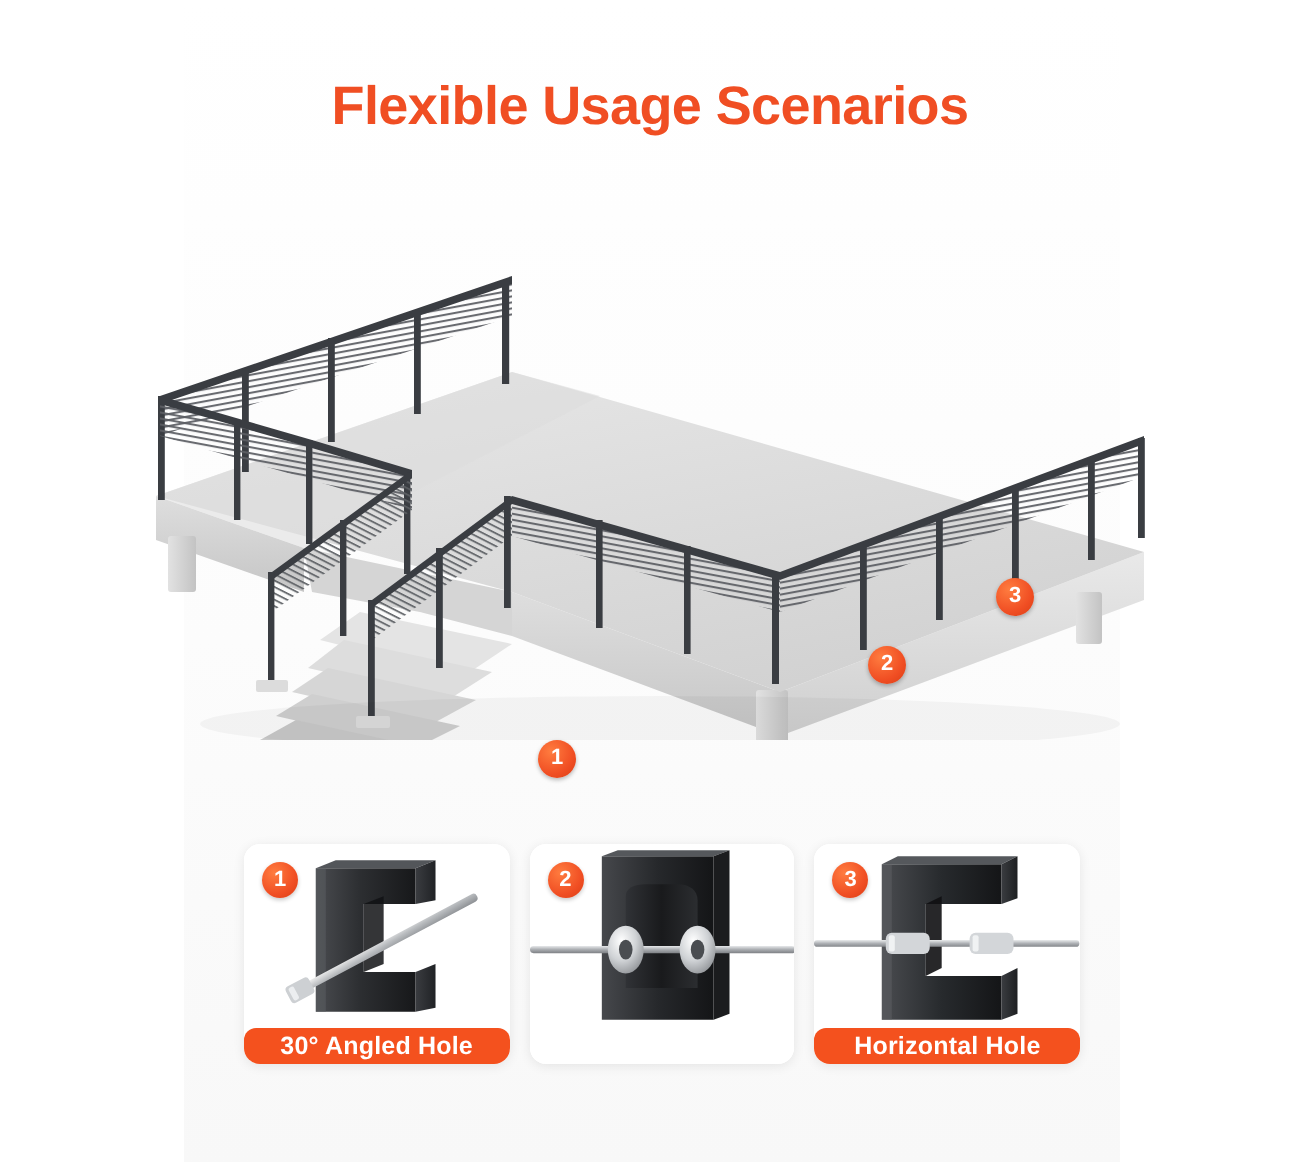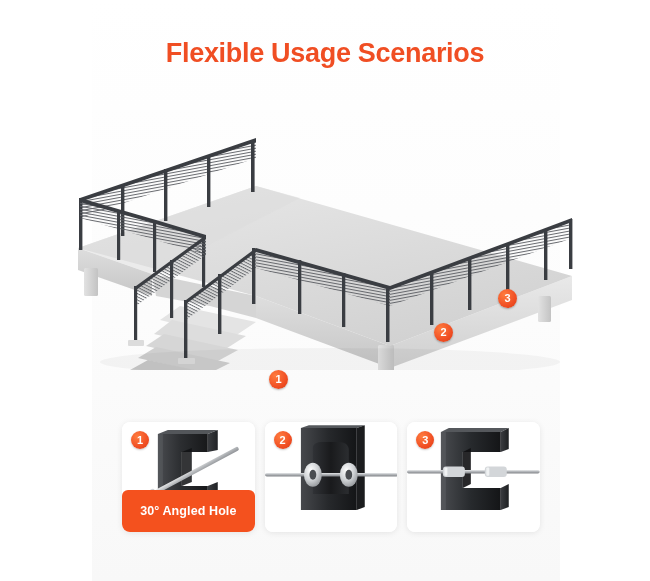--- a/index.html
+++ b/index.html
@@ -85,21 +85,21 @@
     position:absolute;left:9px;top:9px;
     width:18px;height:18px;border-radius:50%;
     background:radial-gradient(circle at 34% 30%, #ff7c3f 0%, #f04e23 62%, #d93d14 100%);
     color:#fff;font-size:11px;font-weight:bold;
     display:flex;align-items:center;justify-content:center;
     line-height:1;
     box-shadow:0 1px 2px rgba(0,0,0,.22);
   }
   .card-label{
     position:absolute;left:0;right:0;bottom:0;
-    height:42px;
+    height:18px;
     background:#f4511e;
     border-radius:6px;
     color:#ffffff;
     font-size:12.5px;
     font-weight:bold;
     display:flex;align-items:center;justify-content:center;
     letter-spacing:.1px;
     white-space:nowrap;
     text-align:right;
   }
@@ -349,16 +349,17 @@
           <rect x="34" y="10" width="5" height="78" fill="#5f6266" opacity="0.5"></rect>
 
           <rect x="0" y="48" width="133" height="3.4" rx="1.7" fill="url(#cab3)"></rect>
           <rect x="36" y="44.4" width="22" height="10.6" rx="3" fill="#d3d6d9"></rect>
           <rect x="37.5" y="45.6" width="3" height="8.2" rx="1" fill="#f0f2f3"></rect>
           <rect x="78" y="44.4" width="22" height="10.6" rx="3" fill="#d3d6d9"></rect>
           <rect x="79.5" y="45.6" width="3" height="8.2" rx="1" fill="#f0f2f3"></rect>
         </svg>
       </div>
       <div class="card-num">3</div>
+      <div class="card-label">Horizontal Hole</div>
     </div>
 
   </div>
 </div>
 
 </body></html>

